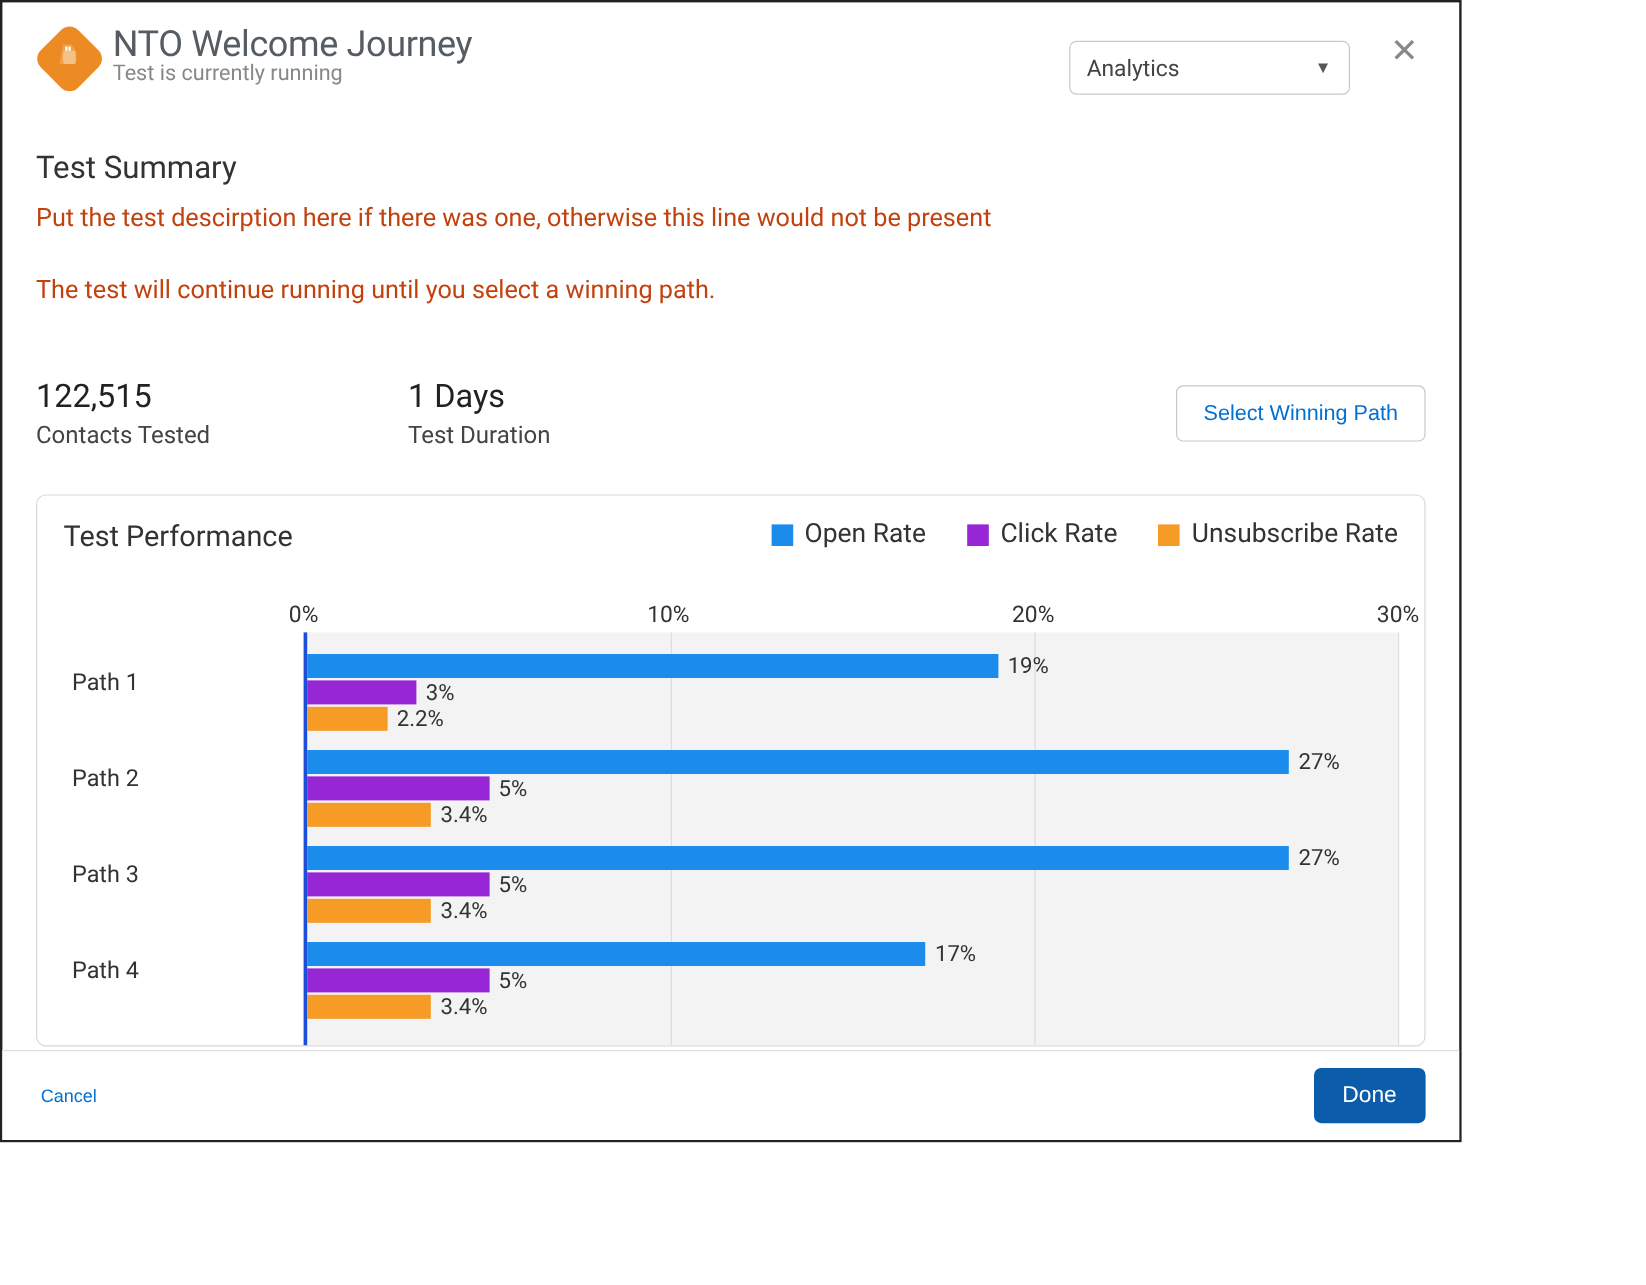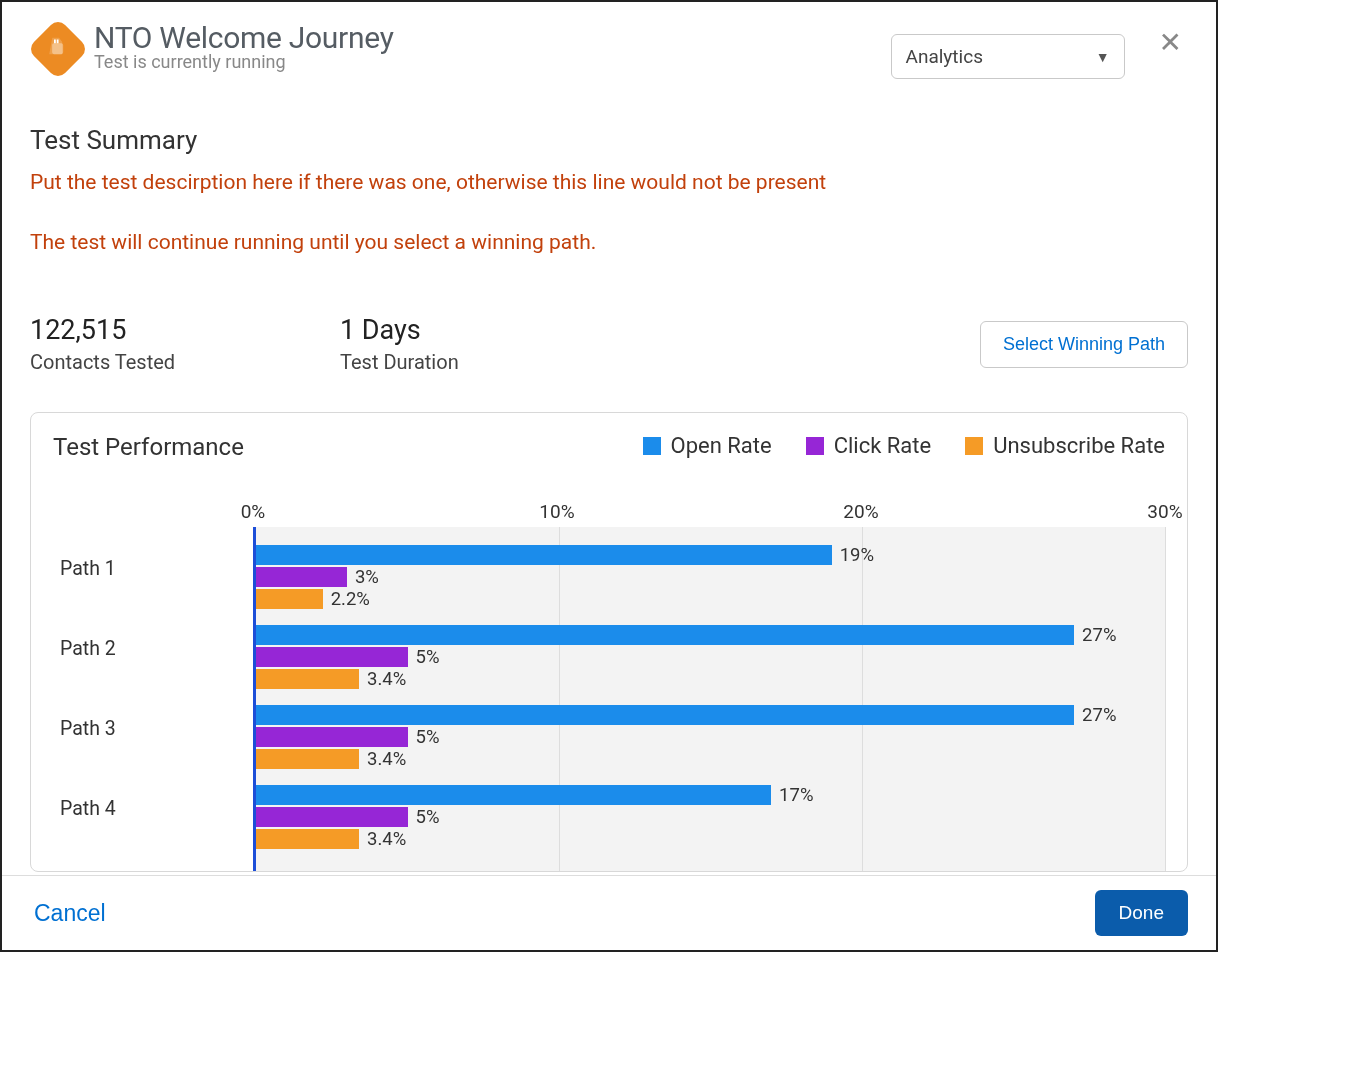--- a/index.html
+++ b/index.html
@@ -115,21 +115,21 @@
   .bar-click { background: #9626d6; }
   .bar-unsub { background: #f59b26; }
   .bar-label { position: absolute; font-size: 18.5px; color: #333; white-space: nowrap; }
   .footer {
     border-top: 1px solid #ddd;
     display: flex; align-items: center;
     padding: 14px 28px;
     background: #fff;
   }
   .btn-cancel {
-    color: #0070d2; font-size: 23px; background: none; border: none; cursor: pointer;
+    color: #0070d2; font-size: 15px; background: none; border: none; cursor: pointer;
     padding: 8px 4px;
   }
   .btn-done {
     margin-left: auto;
     background: #0b5cab; color: #fff; border: none; border-radius: 6px;
     padding: 12px 24px; font-size: 19px; cursor: pointer; text-align: center;
   }
 </style>
 </head>
 <body>

